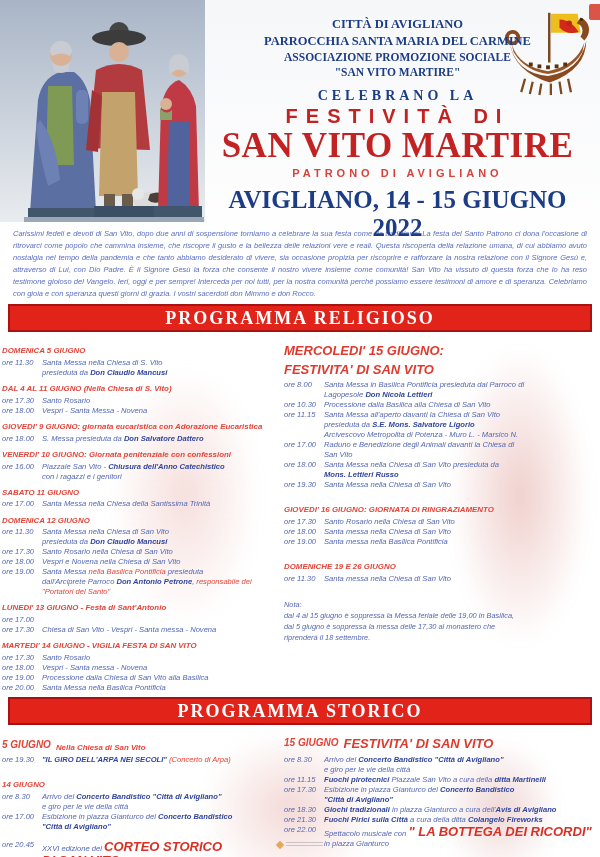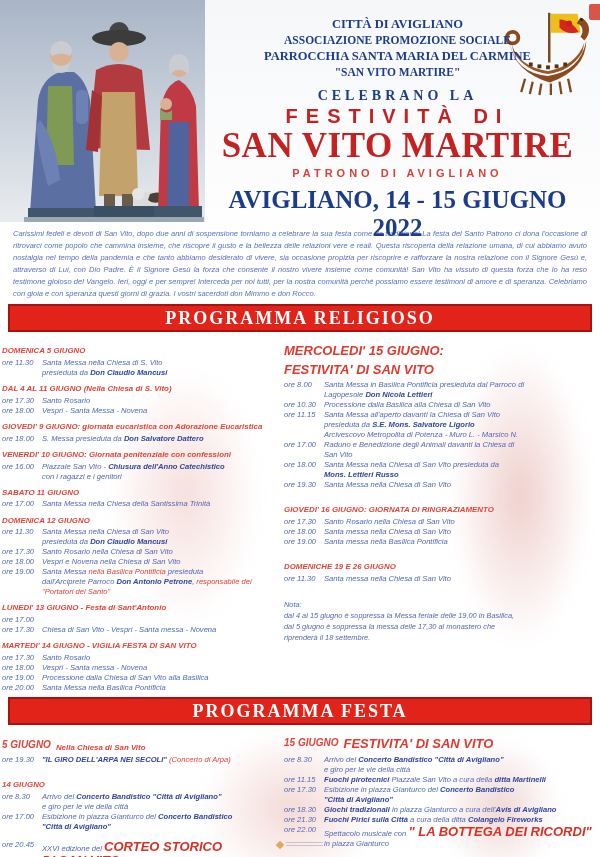--- a/index.html
+++ b/index.html
@@ -129,22 +129,22 @@
           <line x1="53" y1="79" x2="53" y2="91"></line>
         <line x1="62" y1="77" x2="64" y2="90"></line>
           <line x1="71" y1="74" x2="74" y2="88"></line>
       </g>
     </svg>
 
     <div class="corner-emblem"></div>
 
     <div class="hdr-text">
       <div class="org">CITTÀ DI AVIGLIANO</div>
+      <div class="org">PARROCCHIA SANTA MARIA DEL CARMINE</div>
       <div class="org small">ASSOCIAZIONE PROMOZIONE SOCIALE</div>
-      <div class="org">PARROCCHIA SANTA MARIA DEL CARMINE</div>
       <div class="org small">"SAN VITO MARTIRE"</div>
       <div class="celebrano">CELEBRANO LA</div>
       <div class="festivita">FESTIVITÀ DI</div>
       <div class="big-title">SAN VITO MARTIRE</div>
       <div class="patrono">PATRONO DI AVIGLIANO</div>
       <div class="dates">AVIGLIANO, 14 - 15 GIUGNO 2022</div>
     </div>
   </div>
 
   <div class="intro">Carissimi fedeli e devoti di San Vito, dopo due anni di sospensione torniamo a celebrare la sua festa come da tradizione! La festa del Santo Patrono ci dona l'occasione di ritrovarci come popolo che cammina insieme, che riscopre il gusto e la bellezza delle relazioni vere e reali. Questa riscoperta della relazione umana, di cui abbiamo avuto nostalgia nel tempo della pandemia e che tanto abbiamo desiderato di vivere, sia occasione propizia per riscoprire e rafforzare la nostra relazione con il Signore Gesù e, attraverso di Lui, con Dio Padre. È il Signore Gesù la forza che consente il nostro vivere insieme come comunità! San Vito ha vissuto di questa forza che lo ha reso testimone gioioso del Vangelo. Ieri, oggi e per sempre! Interceda per noi tutti, per la nostra comunità perché possiamo essere testimoni di amore e di speranza. Celebriamo con gioia e con speranza questi giorni di grazia. I vostri sacerdoti don Mimmo e don Rocco.</div>
@@ -335,21 +335,21 @@
         </div>
         <div class="block gap">
           <div class="note-line">Nota:</div>
           <div class="note-line">dal 4 al 15 giugno è soppressa la Messa feriale delle 19,00 in Basilica,</div>
           <div class="note-line">dal 5 giugno è soppressa la messa delle 17,30 al monastero che</div>
           <div class="note-line">riprenderà il 18 settembre.</div>
         </div>
       </div>
   </div>
 
-  <div class="banner">PROGRAMMA FESTA</div>
+  <div class="banner">PROGRAMMA STORICO</div>
   <div class="section civ">
     <div class="wm c"></div>
     <div class="wm d"></div>
     <div class="col left" id="civ-left">
         <div class="block">
           <div class="blk-title "><span class="date-pre">5 GIUGNO</span><span>Nella Chiesa di San Vito</span></div>
           <div class="row">
             <span class="time">ore 19.30</span>
             <span class="txt"><b>"IL GIRO DELL'ARPA NEI SECOLI"</b> <span class="red-em">(Concerto di Arpa)</span></span>
           </div>

